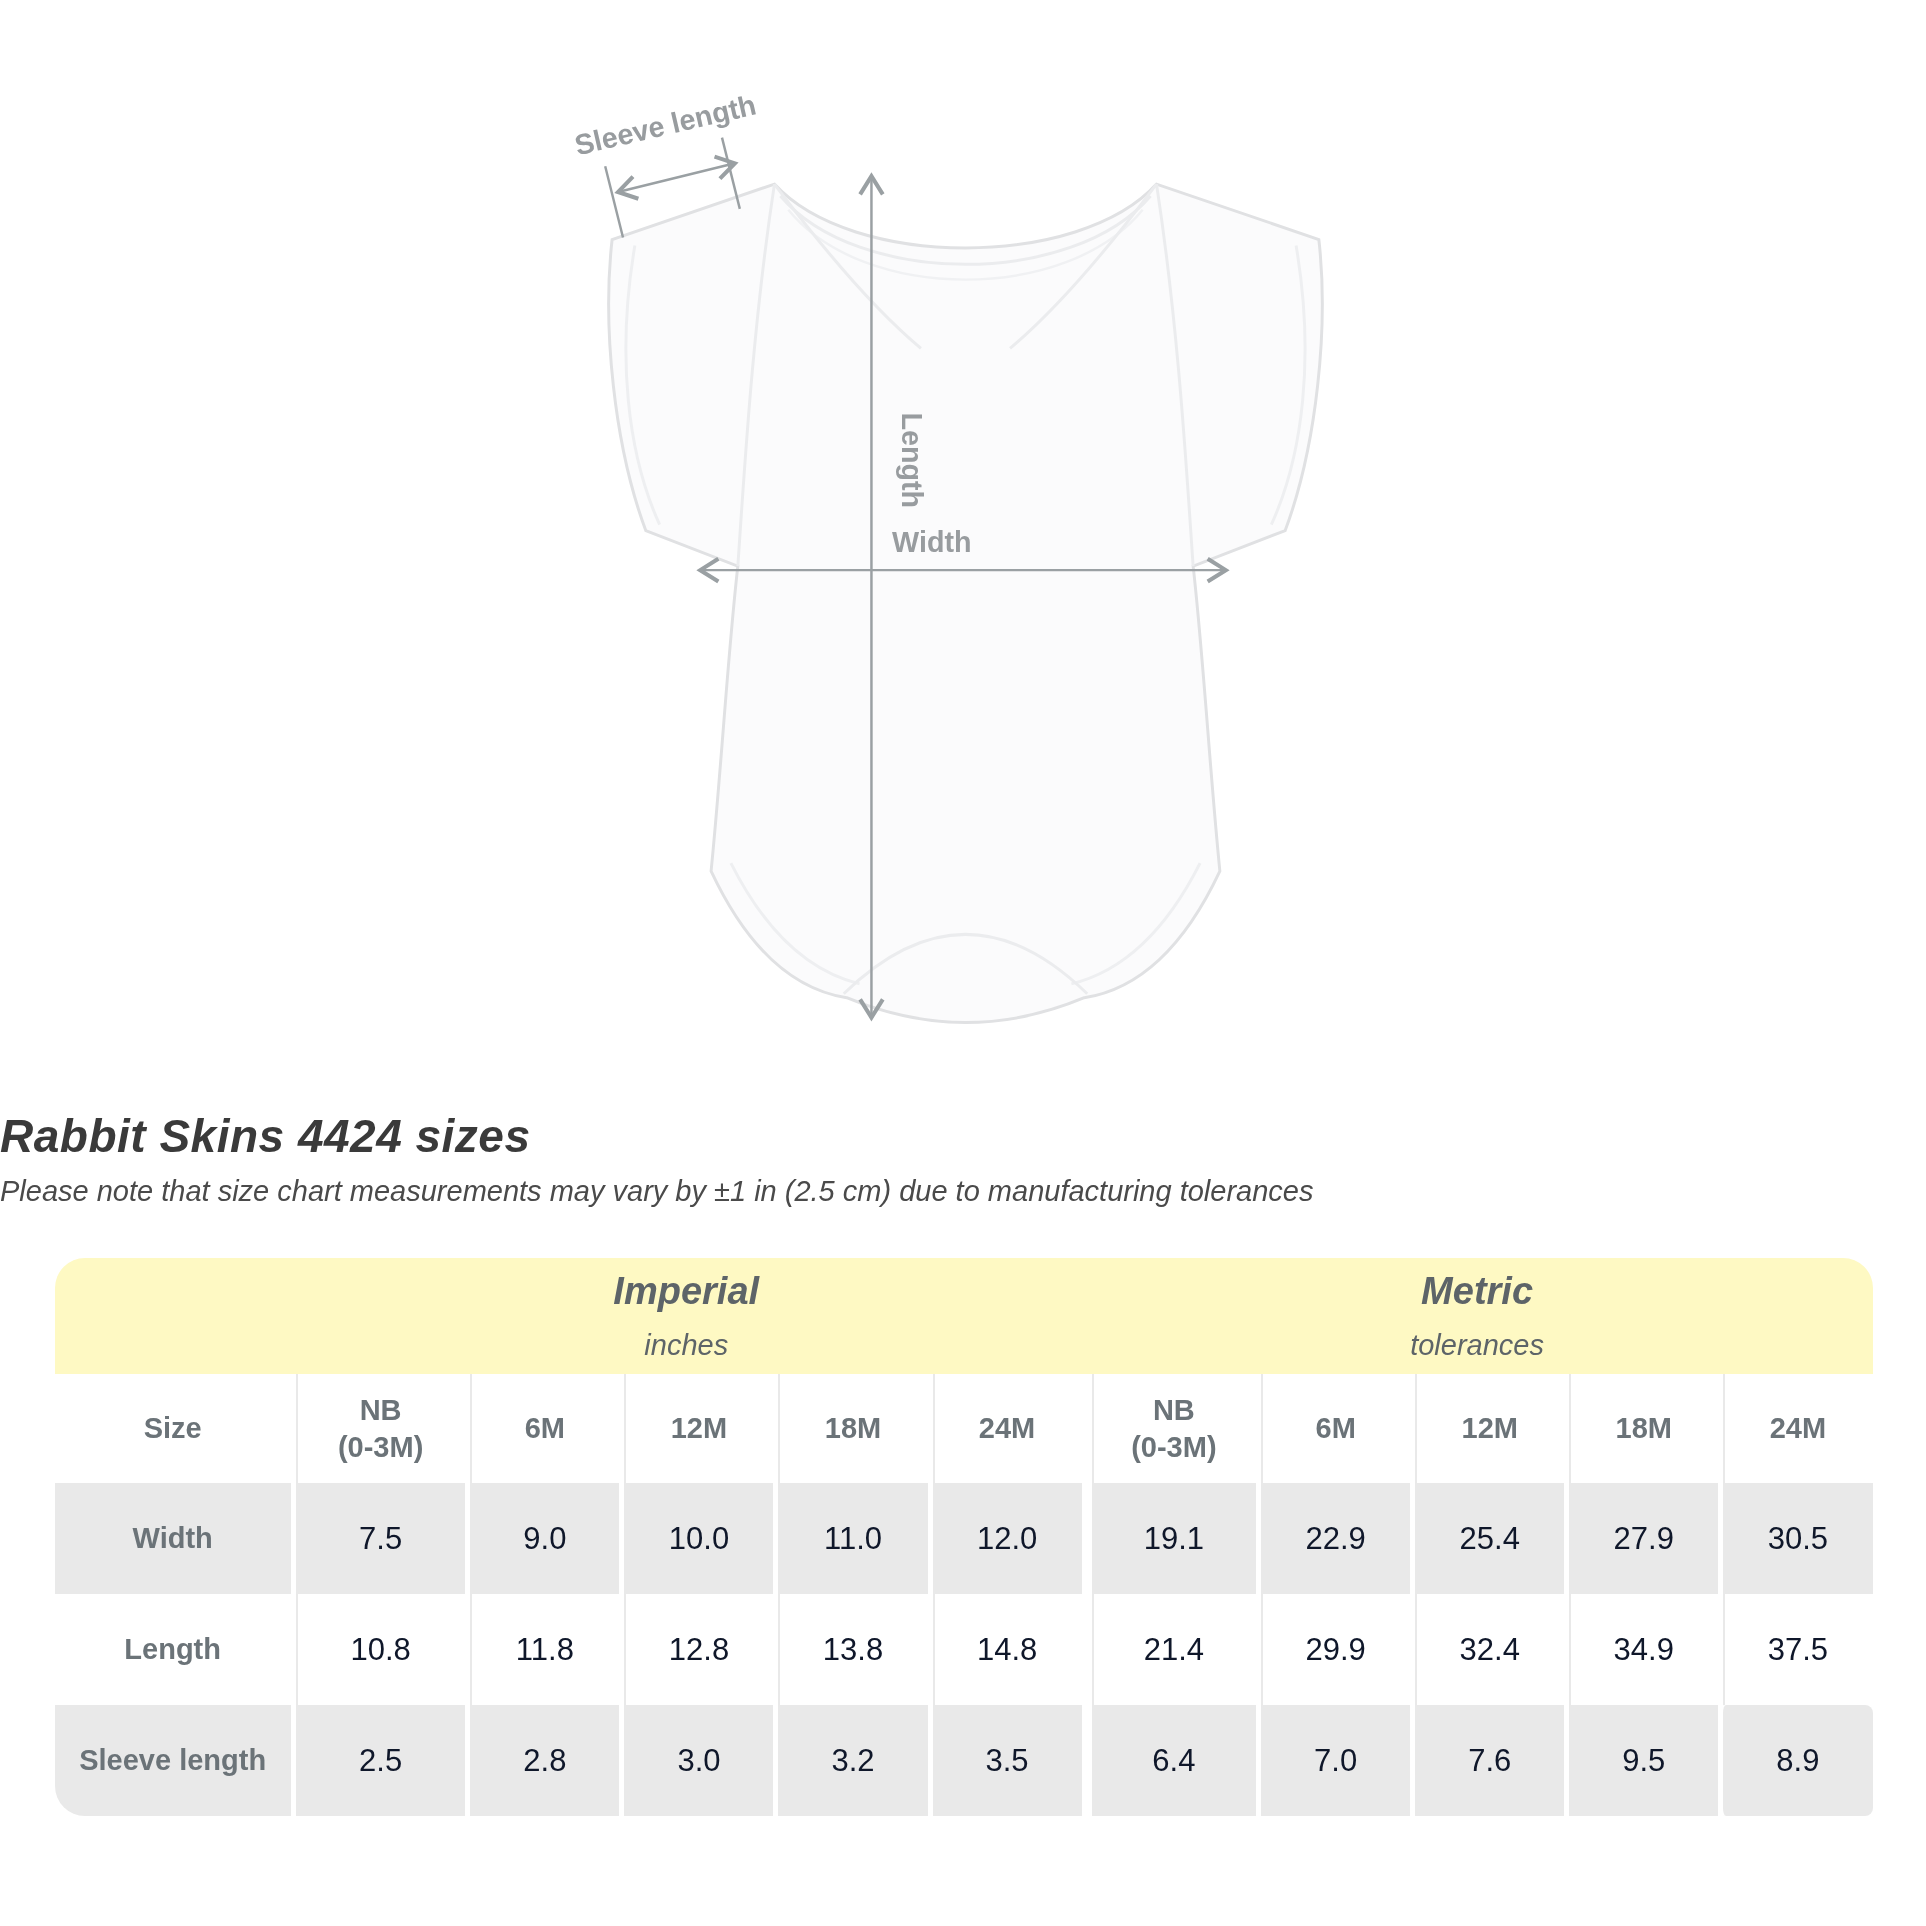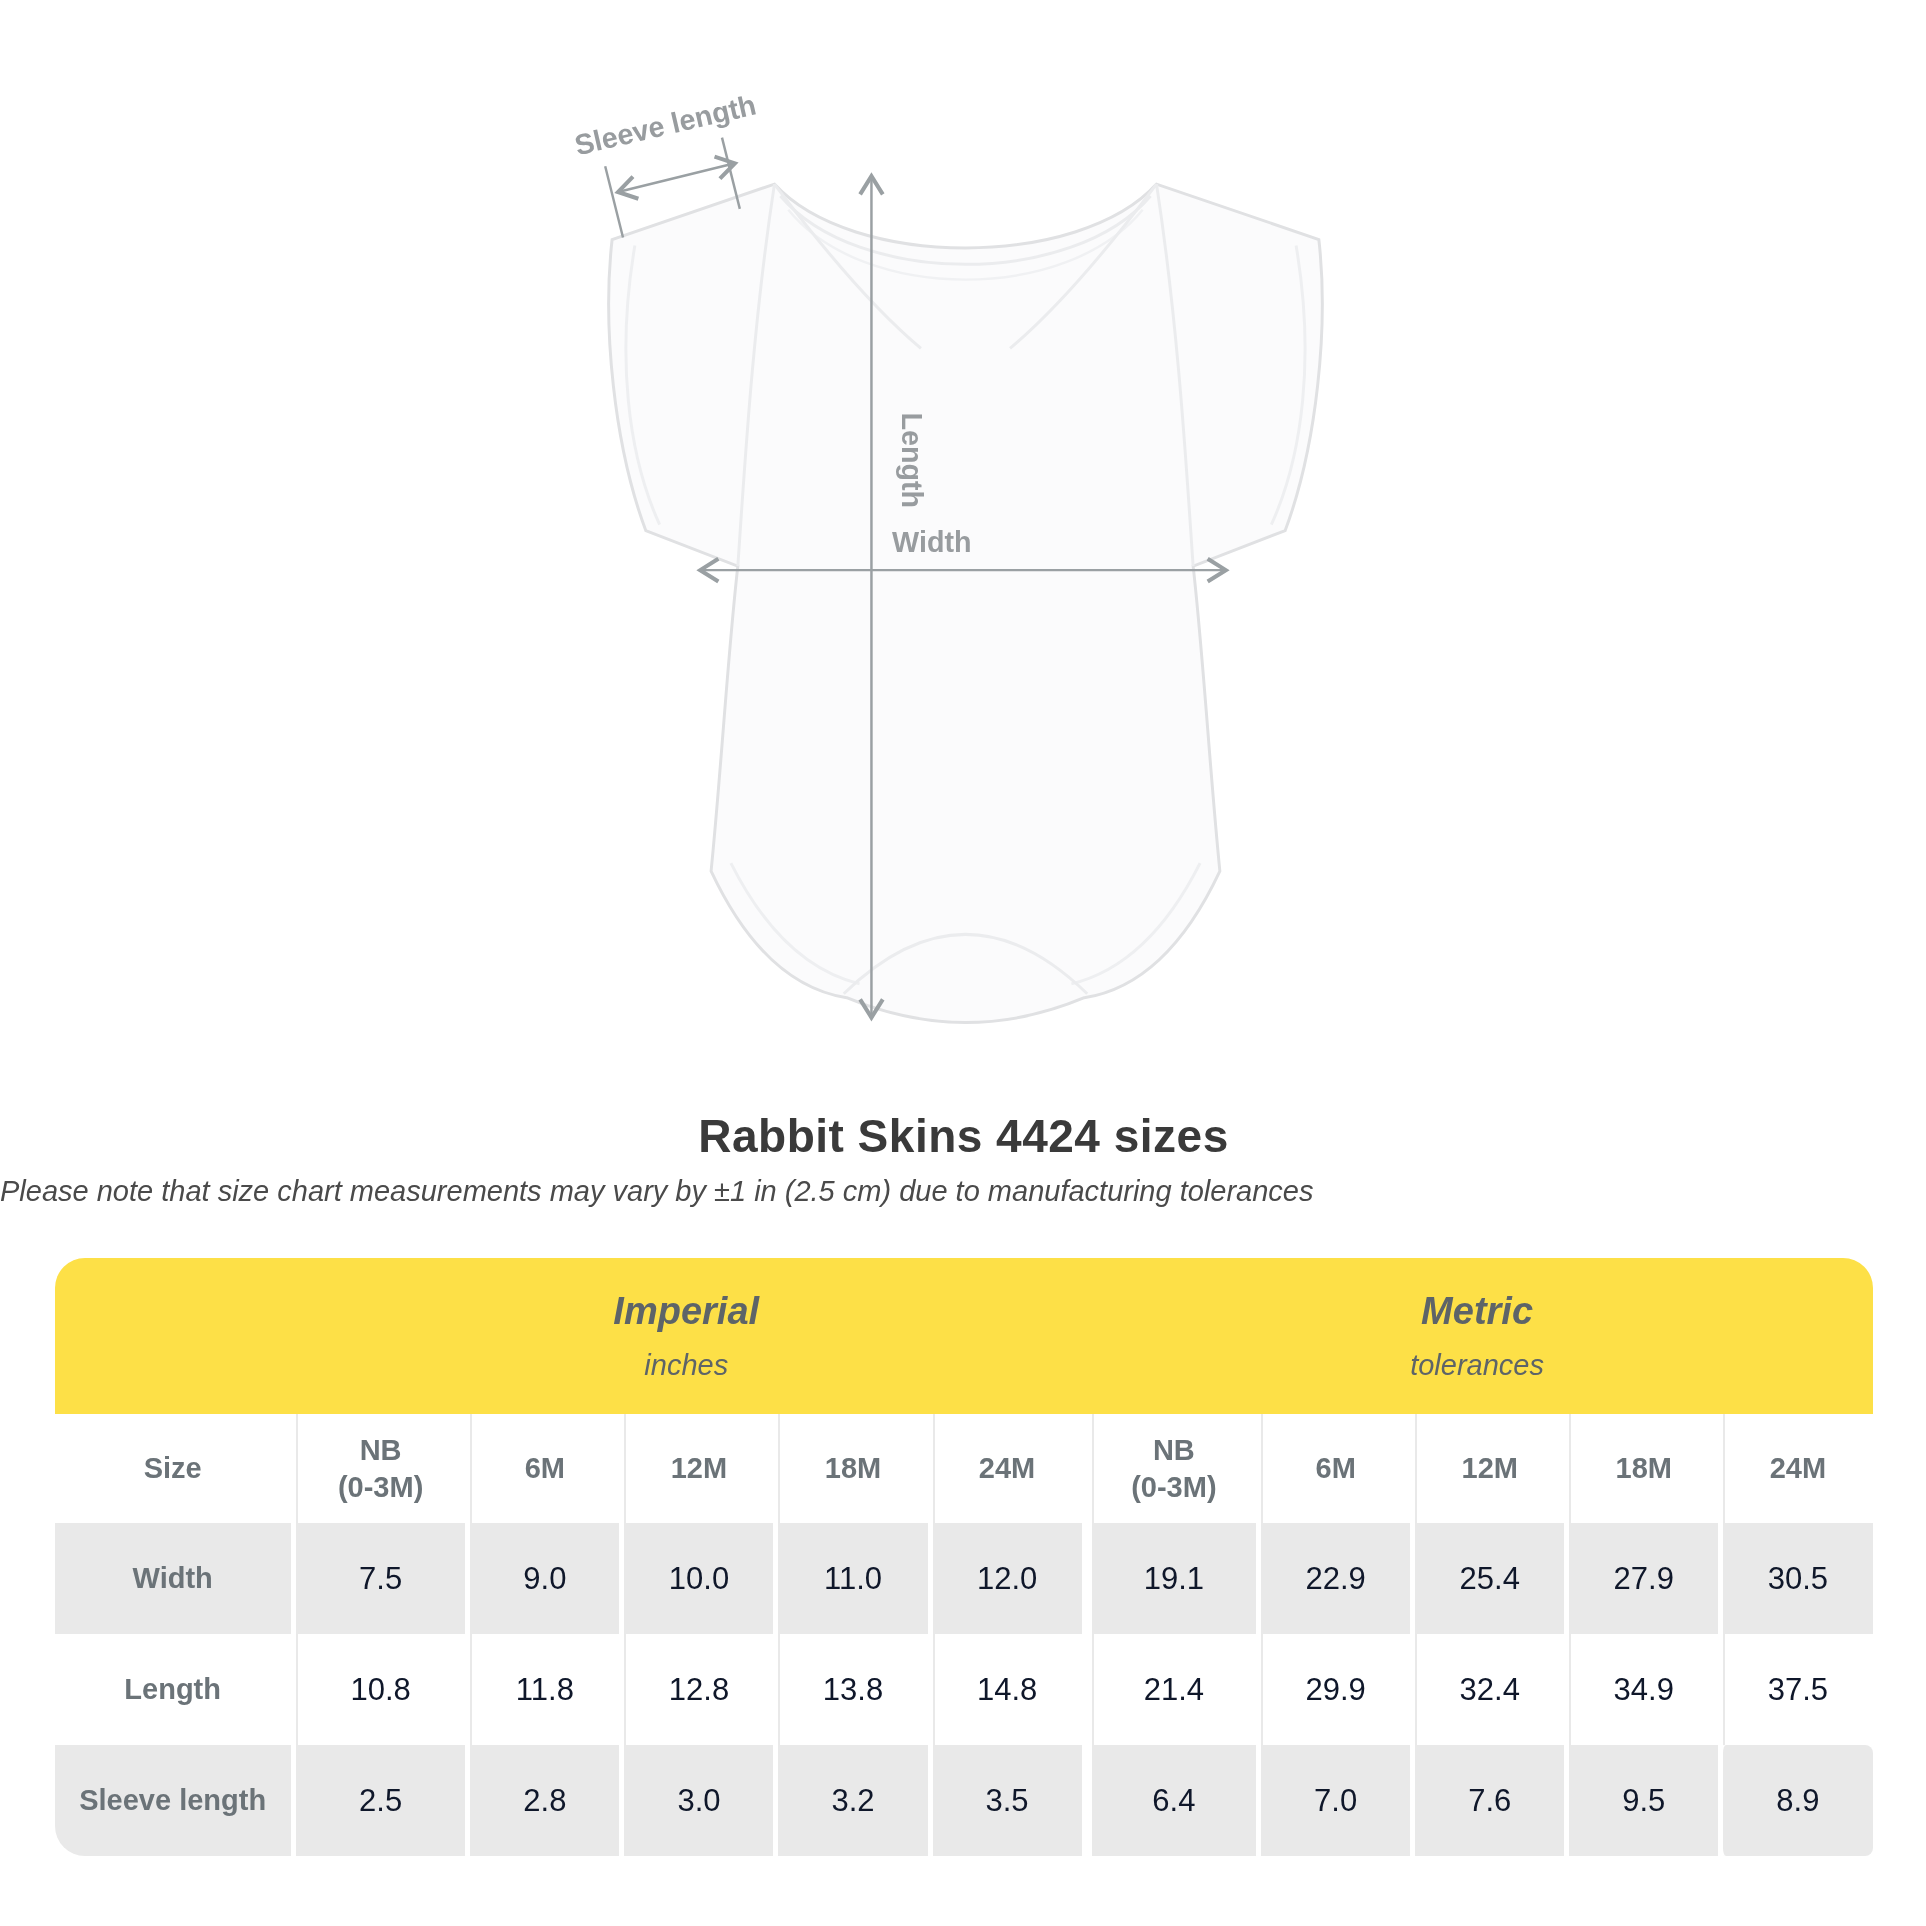--- a/index.html
+++ b/index.html
@@ -4,35 +4,35 @@
 <style>
   html, body { margin:0; padding:0; background:#ffffff; }
   body {
     width:1927px; height:1927px; overflow:hidden;
     font-family:"Liberation Sans", sans-serif;
   }
   .diagram { position:relative; width:1927px; height:1069px; }
   .diagram svg { position:absolute; left:0; top:0; }
 
   .page-title {
-    margin:40px 0 12px 0; text-align:center;
-    font-size:46px; font-weight:bold; color:#3a3a3a; letter-spacing:0.5px;
+    margin:40px 0 12px 0; 
+    font-size:46px; font-weight:bold; color:#3a3a3a; letter-spacing:0.5px;font-style:italic;
   }
   .page-subtitle {
     margin:0 0 50px 0; text-align:left;
     font-size:29px; font-style:italic; color:#4a4a4a;
   }
 
   table.size-table {
     width:1818px; margin:0 auto;
     border-collapse:separate; border-spacing:0; table-layout:fixed;
   }
   .size-table td, .size-table th { text-align:center; vertical-align:middle; padding:0; }
 
-  tr.band-row td { background:#fde047; height:156px; }
+  tr.band-row td { background:#fef9c3; height:116px; }
   tr.band-row td.corner-l { border-top-left-radius:30px; }
   tr.band-row td.corner-r { border-top-right-radius:30px; }
   .group-label { font-size:38px; font-weight:bold; font-style:italic; color:#5d6468; }
   .group-unit  { font-size:29px; font-style:italic; color:#5d6468; margin-top:16px; }
 
   tr.size-row th { background:#ffffff; height:109px; font-size:29px; font-weight:bold;
                    color:#6b7378; white-space:pre-line; line-height:1.25; }
   tr.data-row th { font-size:29px; font-weight:bold; color:#6b7378; }
   tr.data-row td { font-size:31px; font-weight:normal; color:#0f172a; }
   tr.data-row th, tr.data-row td { height:111px; }

